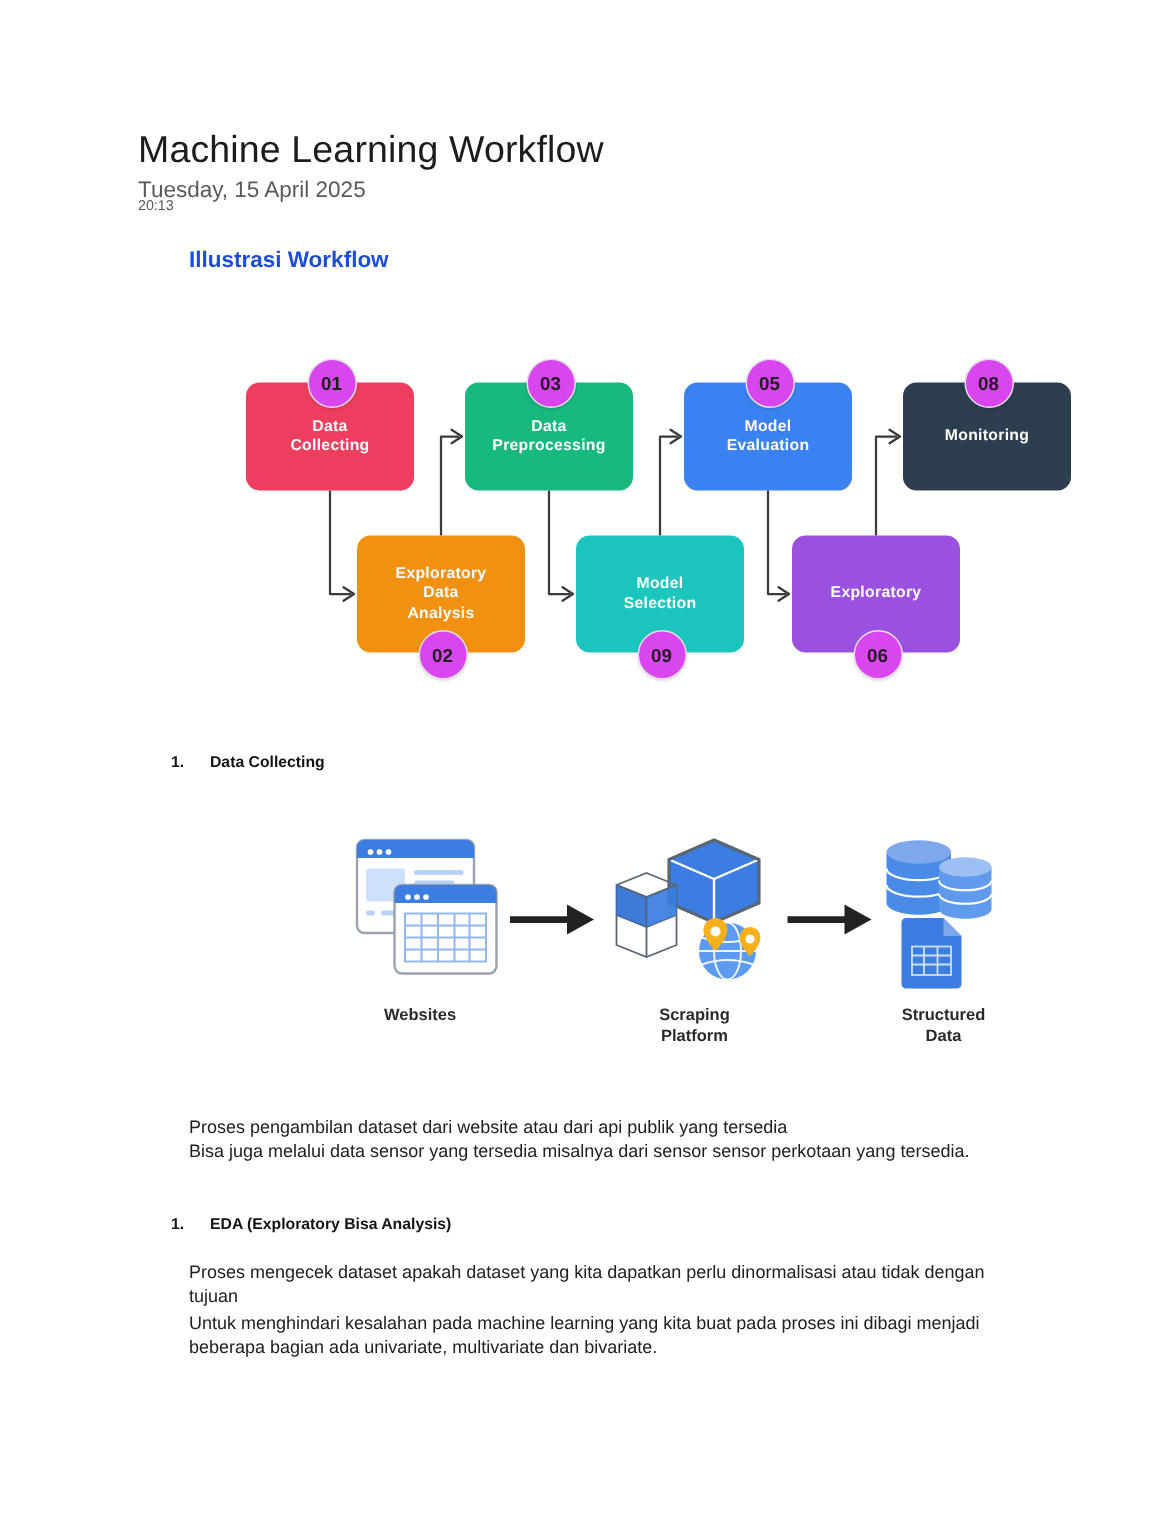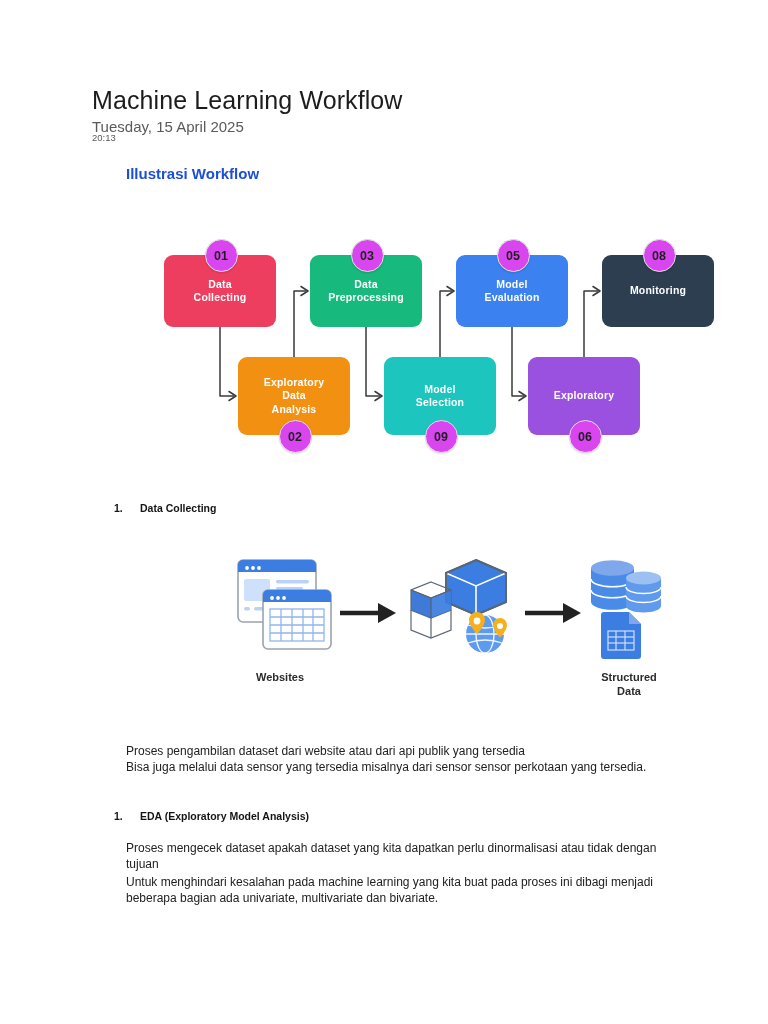--- a/index.html
+++ b/index.html
@@ -317,24 +317,26 @@
         <rect x="7" y="19" width="26" height="19"></rect>
         <line x1="7" y1="25" x2="33" y2="25"></line>
         <line x1="7" y1="31" x2="33" y2="31"></line>
         <line x1="15" y1="19" x2="15" y2="38"></line>
         <line x1="24" y1="19" x2="24" y2="38"></line>
       </g>
     </g>
   </svg>
 
   <div class="ill-caption" style="left:0px; top:118px; width:110px;">Websites</div>
+  <div class="ill-caption" style="left:178px; top:118px; width:120px; white-space:pre-line;">Scraping
+Platform</div>
   <div class="ill-caption" style="left:354px; top:118px; width:100px; white-space:pre-line;">Structured
 Data</div>
 </div>
 
 <div class="body-text" style="left:126px; top:743px;">Proses pengambilan dataset dari website atau dari api publik yang tersedia</div>
 <div class="body-text" style="left:126px; top:759px;">Bisa juga melalui data sensor yang tersedia misalnya dari sensor sensor perkotaan yang tersedia.</div>
 
 <div class="list-item" style="left:114px; top:810px;">
-  <span class="num">1.</span><span>EDA (Exploratory Model Analysis)</span>
+  <span class="num">1.</span><span>EDA (Exploratory Bisa Analysis)</span>
 </div>
 <div class="body-text" style="left:126px; top:840px;">Proses mengecek dataset apakah dataset yang kita dapatkan perlu dinormalisasi atau tidak dengan tujuan</div>
 <div class="body-text" style="left:126px; top:874px;">Untuk menghindari kesalahan pada machine learning yang kita buat pada proses ini dibagi menjadi beberapa bagian ada univariate, multivariate dan bivariate.</div>
 
 </body></html>

